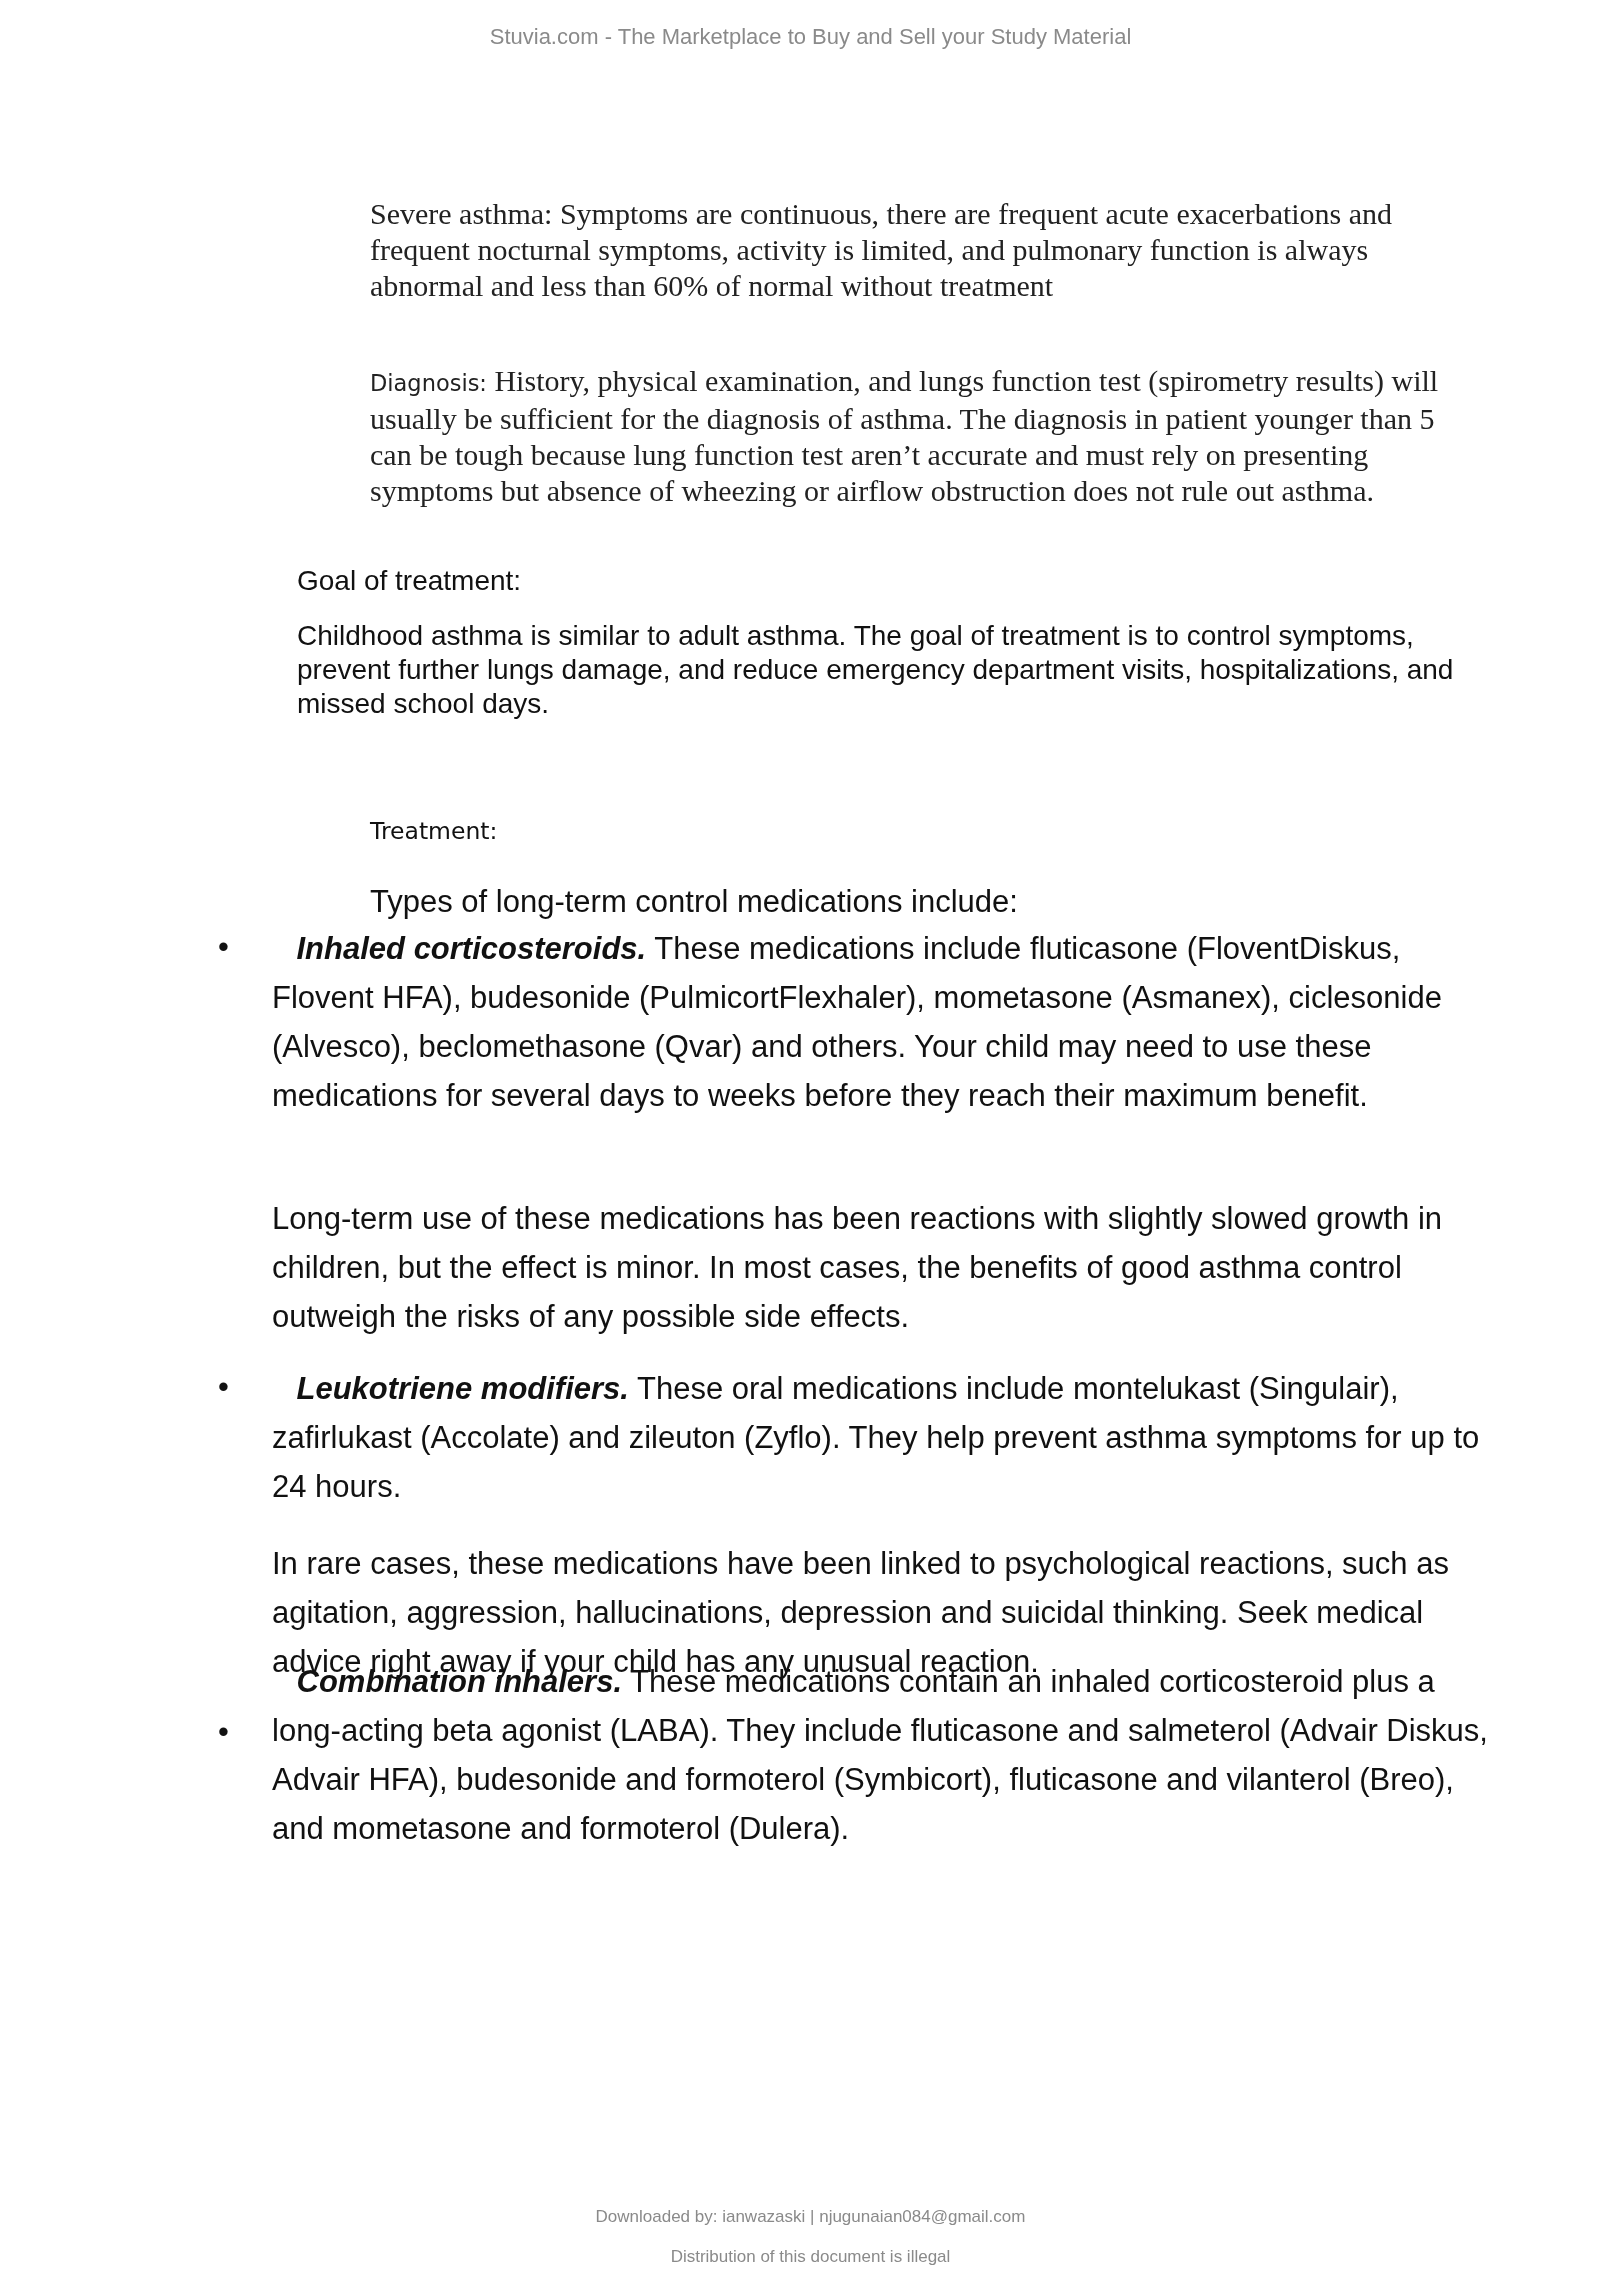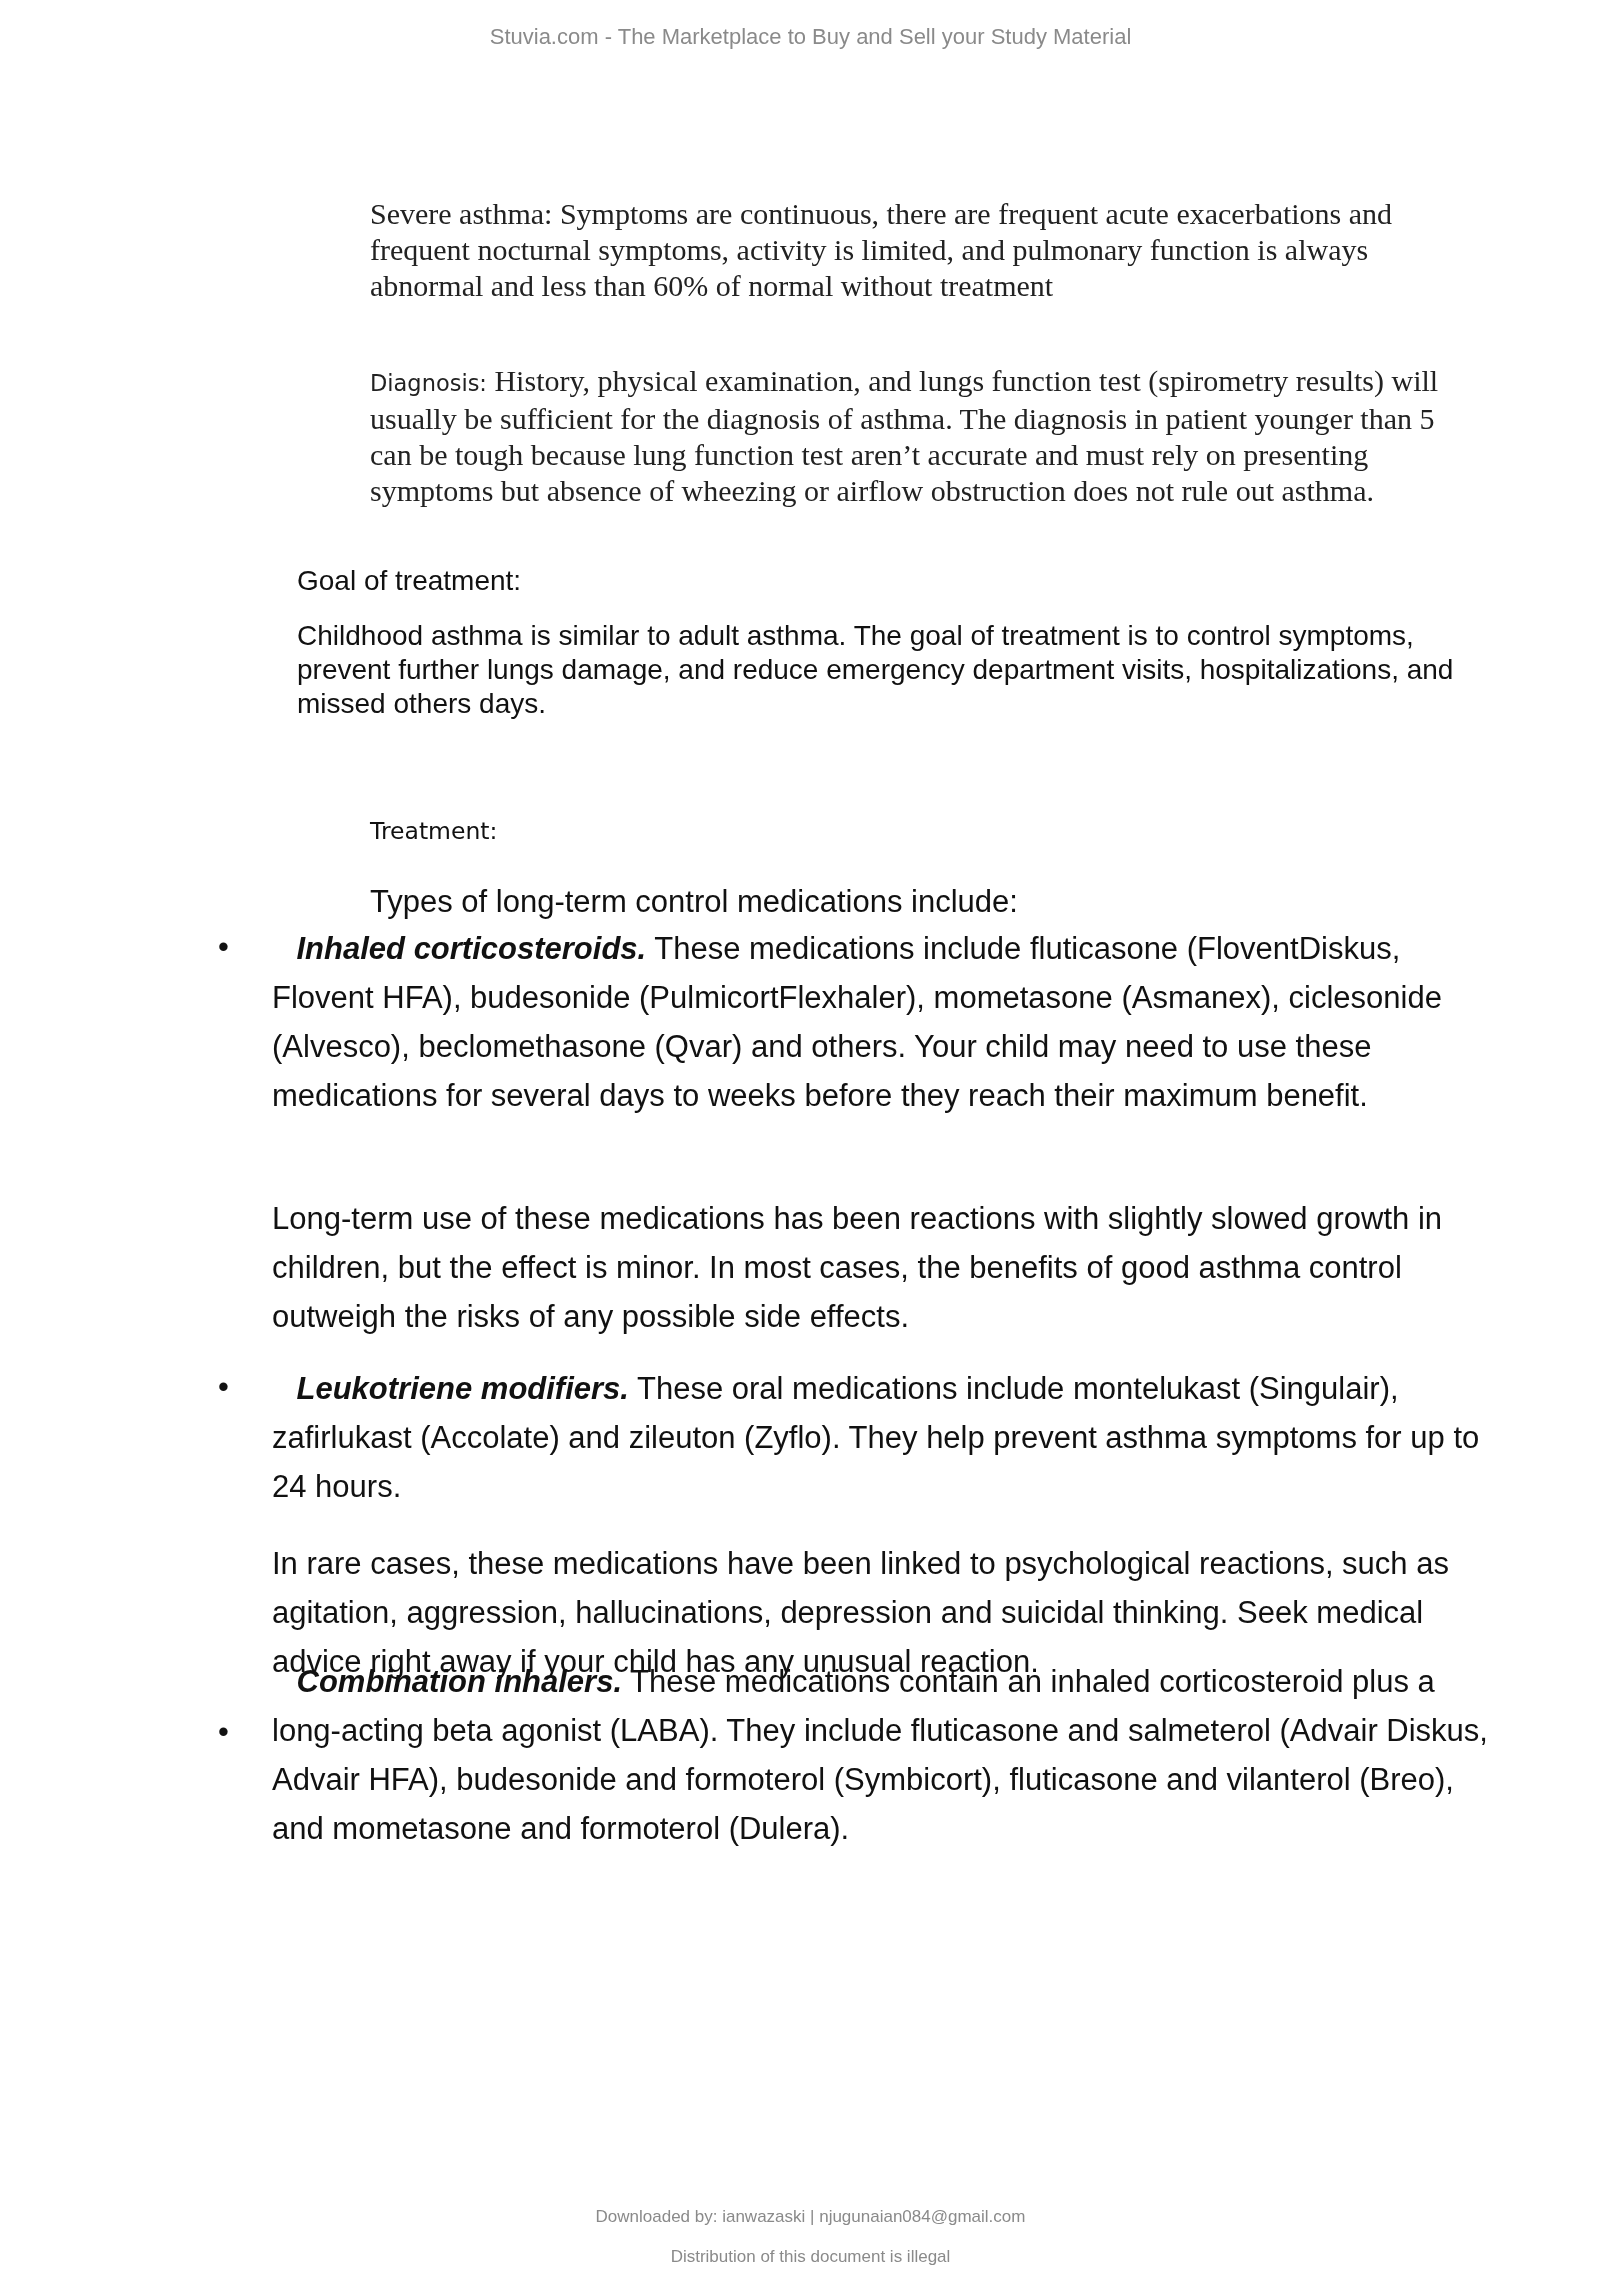--- a/index.html
+++ b/index.html
@@ -22,21 +22,21 @@
 
 <div class="abs watermark-top">Stuvia.com - The Marketplace to Buy and Sell your Study Material</div>
 
 <div class="abs serif-block" style="top:196px;">Severe asthma: Symptoms are continuous, there are frequent acute exacerbations and frequent nocturnal symptoms, activity is limited, and pulmonary function is always abnormal and less than 60% of normal without treatment</div>
 
 <div class="abs serif-block" style="top:363px;">
   <span class="sans-small">Diagnosis:</span><span> History, physical examination, and  lungs function test (spirometry results) will usually be sufficient for the diagnosis of asthma. The diagnosis in patient younger than 5 can be tough because lung function test aren’t accurate and must rely on presenting symptoms but absence of wheezing or airflow obstruction does not rule out asthma.</span>
 </div>
 
 <div class="abs sans-block" style="top:564px;">Goal of treatment:</div>
-<div class="abs sans-block" style="top:619px;">Childhood asthma is similar to adult asthma. The goal of treatment is to control symptoms, prevent further lungs damage, and reduce emergency department visits, hospitalizations, and missed others days.</div>
+<div class="abs sans-block" style="top:619px;">Childhood asthma is similar to adult asthma. The goal of treatment is to control symptoms, prevent further lungs damage, and reduce emergency department visits, hospitalizations, and missed school days.</div>
 
 <div class="abs heading-treatment">Treatment:</div>
 <div class="abs types-line">Types of long-term control medications include:</div>
 
 <div class="abs bullet" style="top:929px;">•</div>
 <div class="abs body-block" style="top:924px;">
   <span class="first-indent"></span><b>Inhaled corticosteroids.</b><span> These medications include fluticasone (FloventDiskus, Flovent HFA), budesonide (PulmicortFlexhaler), mometasone (Asmanex), ciclesonide (Alvesco), beclomethasone (Qvar) and others. Your child may need to use these medications for several days to weeks before they reach their maximum benefit.</span>
 </div>
 <div class="abs body-block" style="top:1194px;">Long-term use of these medications has been reactions with slightly slowed growth in children, but the effect is minor. In most cases, the benefits of good asthma control outweigh the risks of any possible side effects.</div>
 

